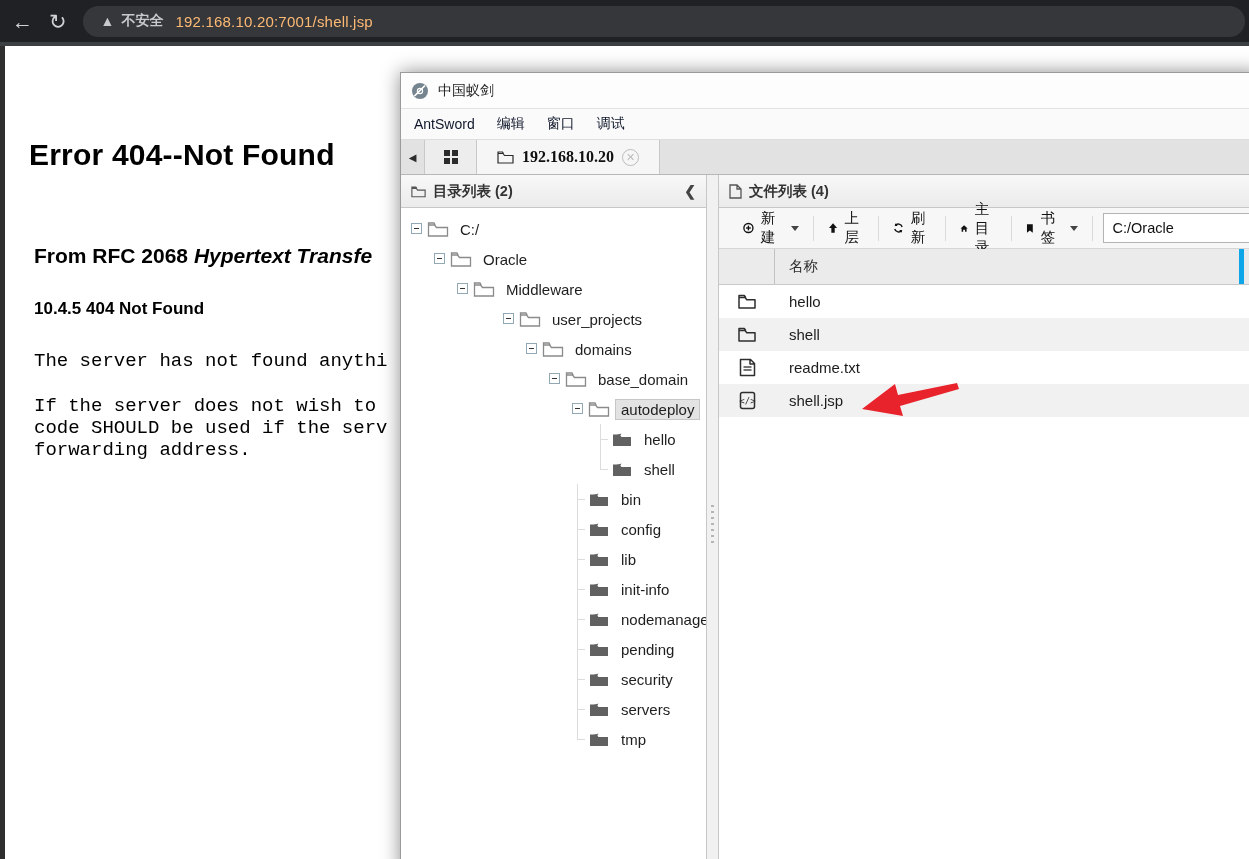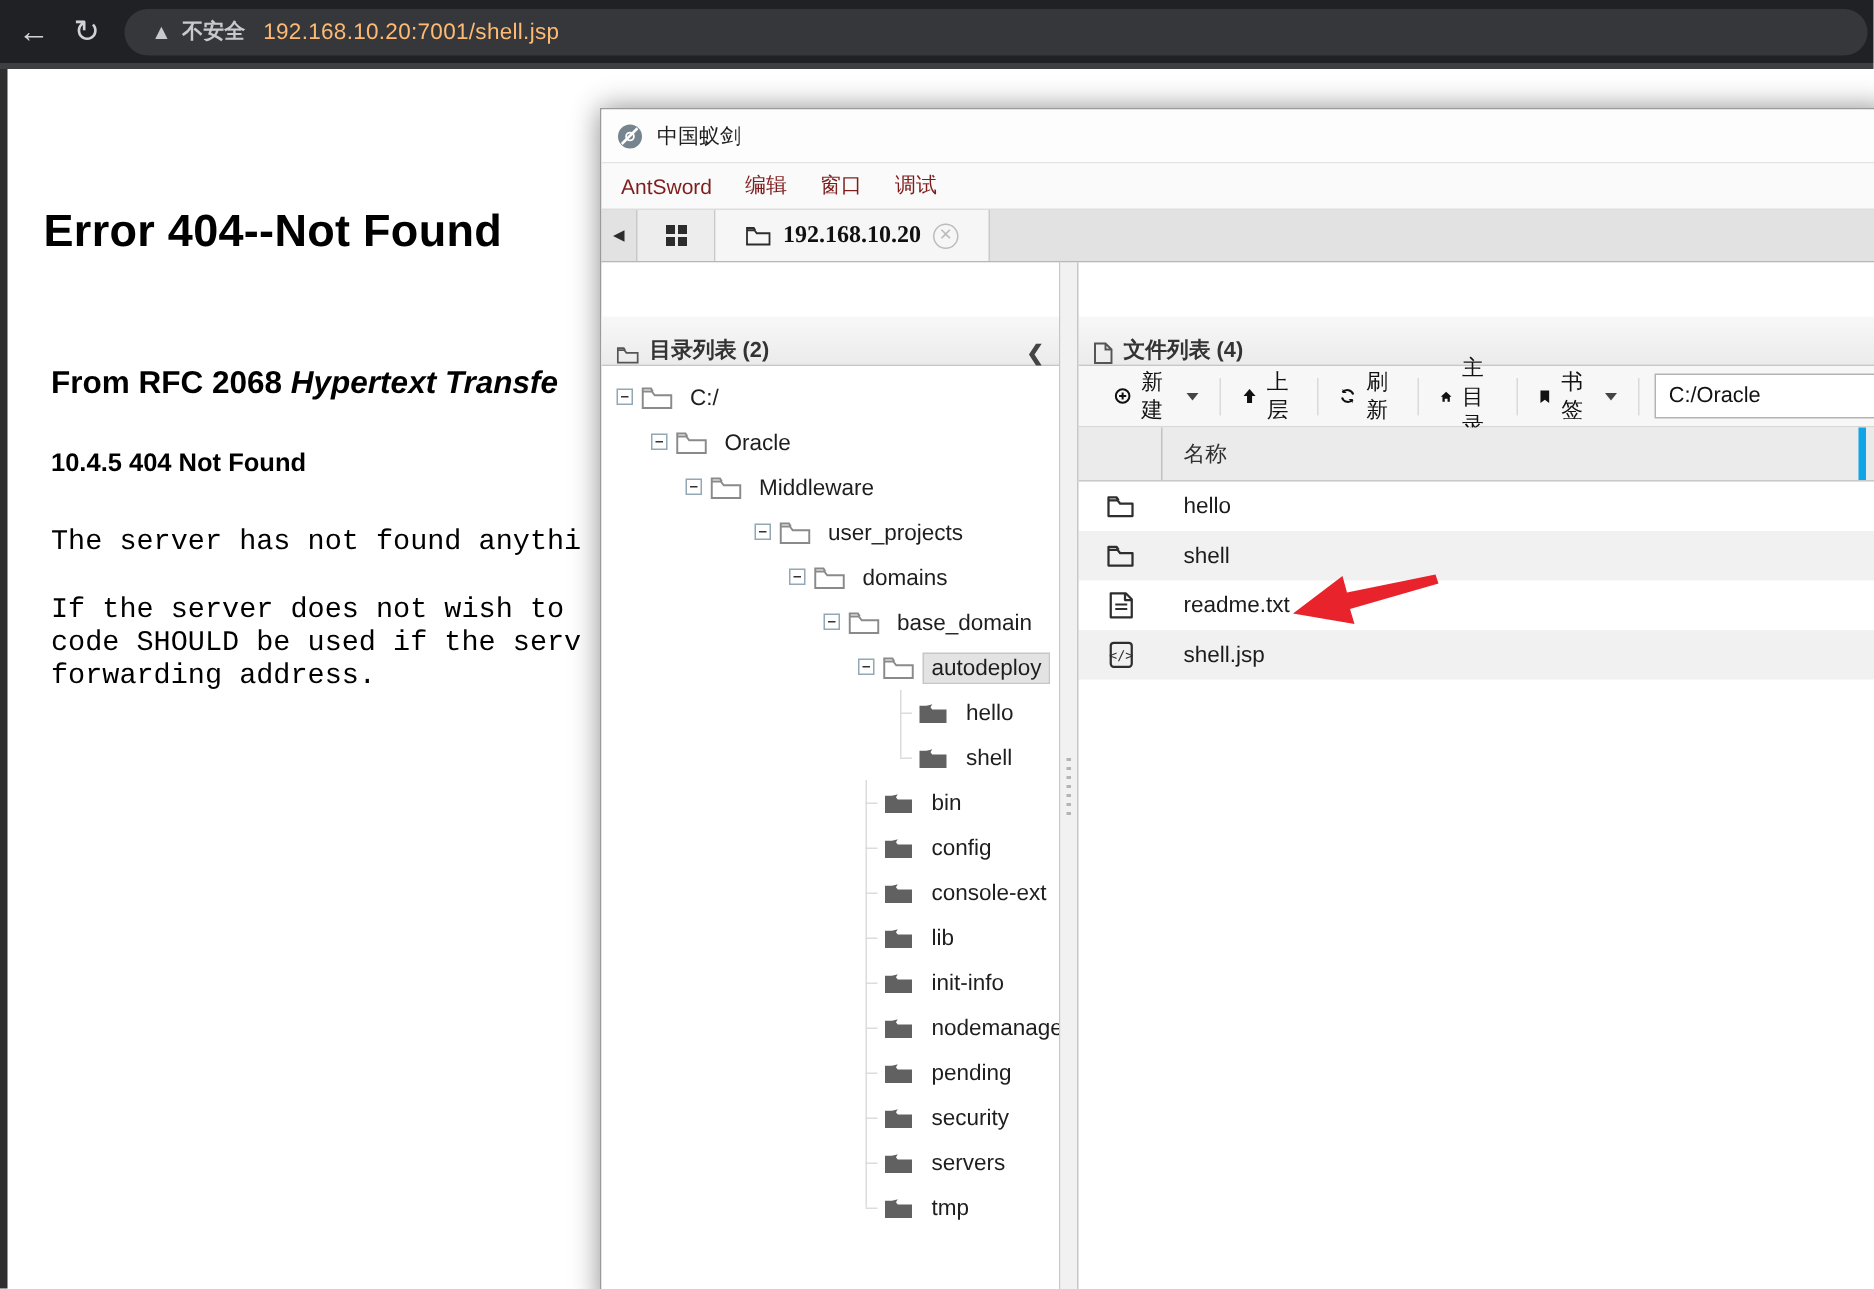--- a/index.html
+++ b/index.html
@@ -30,37 +30,37 @@
   .err-mono.second { margin-top:23px; }
 
   
   .asw { position:absolute; left:400px; top:72px; width:860px; height:800px; background:#fff;
     border:1px solid #9a9a9a; box-shadow:0 0 18px rgba(0,0,0,.45); z-index:10; }
   .titlebar { position:absolute; left:0; top:0; right:0; height:36px; background:#fdfdfd;
     border-bottom:1px solid #e3e3e3; display:flex; align-items:center; padding-left:10px; gap:9px; }
   .app-title { font-size:14px; color:#1e1e1e; }
   .menubar { position:absolute; left:0; top:36px; right:0; height:31px; background:#fafafa;
     border-bottom:1px solid #ddd; display:flex; align-items:center; padding-left:2px; }
-  .menu-item { padding:0 11px; font-size:14px; color:#7f1d1d; cursor:default; }
+  .menu-item { padding:0 11px; font-size:14px; color:#0f172a; cursor:default; }
   .tabbar { position:absolute; left:0; top:67px; right:0; height:35px; background:#e2e2e2;
     border-bottom:1px solid #b7b7b7; display:flex; align-items:stretch; }
   .tab-scroll { width:23px; display:flex; align-items:center; justify-content:center;
     color:#2c2c2c; font-size:10px; }
   .grid-btn { width:53px; background:#ededed; border-left:1px solid #c9c9c9; border-right:1px solid #c9c9c9;
     display:flex; align-items:center; justify-content:center; }
   .tab { width:183px; background:#f6f6f6; border-right:1px solid #c9c9c9;
     display:flex; align-items:center; justify-content:center; gap:8px; }
   .tab-label { font-family:"Liberation Serif", serif; font-weight:bold; font-size:16px; color:#101010; }
   .tab-close { width:17px; height:17px; border-radius:50%; border:1px solid #bcbcbc; color:#bcbcbc;
     font-size:11px; line-height:15px; text-align:center; cursor:pointer; }
 
   .main { position:absolute; left:0; top:102px; right:0; bottom:0; display:flex; }
 
   .panel-header { height:33px; background:linear-gradient(#f8f8f8,#ebebeb); border-bottom:1px solid #c7c7c7;
-    display:flex; align-items:flex-end; padding:0 10px; gap:7px; font-size:14.5px; font-weight:bold; color:#333; flex:none;margin-top:36px;}
+    display:flex; align-items:center; padding:0 10px; gap:7px; font-size:14.5px; font-weight:bold; color:#333; flex:none;}
   .collapse-ch { margin-left:auto; color:#444; font-size:14px; font-weight:bold; cursor:pointer; }
 
   .dir-panel { width:306px; flex:none; border-right:1px solid #c7c7c7; display:flex; flex-direction:column;
     overflow:hidden; background:#fff; }
   .tree { flex:1; overflow:hidden; padding-top:6px; }
   .tree-row { height:30px; display:flex; align-items:center; white-space:nowrap; font-size:15px; color:#1e1e1e; }
   .t-indent { flex:none; }
   .t-slot { width:16px; height:30px; flex:none; position:relative; }
   .t-box { position:absolute; left:2px; top:9px; width:11px; height:11px; border:1px solid #92a8b4;
     background:#fff; }
@@ -307,31 +307,20 @@
           </div>
           <div class="tree-row">
             <span class="t-indent" style="width: 169px;"></span>
             <span class="t-slot t-line"></span>
             <span style="display: flex;">
               <svg class="t-icon" viewBox="0 0 22 18">
                 <path d="M2 6 h7 l1.5-2.5 h0 Z" fill="#616161"></path>
                 <path d="M2 4.5 h6.5 l2 2.5 H20 V16 H2 Z" fill="#616161"></path>
               </svg>
             </span>
-            <span class="t-label">console-ext</span>
-          </div>
-          <div class="tree-row">
-            <span class="t-indent" style="width: 169px;"></span>
-            <span class="t-slot t-line"></span>
-            <span style="display: flex;">
-              <svg class="t-icon" viewBox="0 0 22 18">
-                <path d="M2 6 h7 l1.5-2.5 h0 Z" fill="#616161"></path>
-                <path d="M2 4.5 h6.5 l2 2.5 H20 V16 H2 Z" fill="#616161"></path>
-              </svg>
-            </span>
             <span class="t-label">lib</span>
           </div>
           <div class="tree-row">
             <span class="t-indent" style="width: 169px;"></span>
             <span class="t-slot t-line"></span>
             <span style="display: flex;">
               <svg class="t-icon" viewBox="0 0 22 18">
                 <path d="M2 6 h7 l1.5-2.5 h0 Z" fill="#616161"></path>
                 <path d="M2 4.5 h6.5 l2 2.5 H20 V16 H2 Z" fill="#616161"></path>
               </svg>

